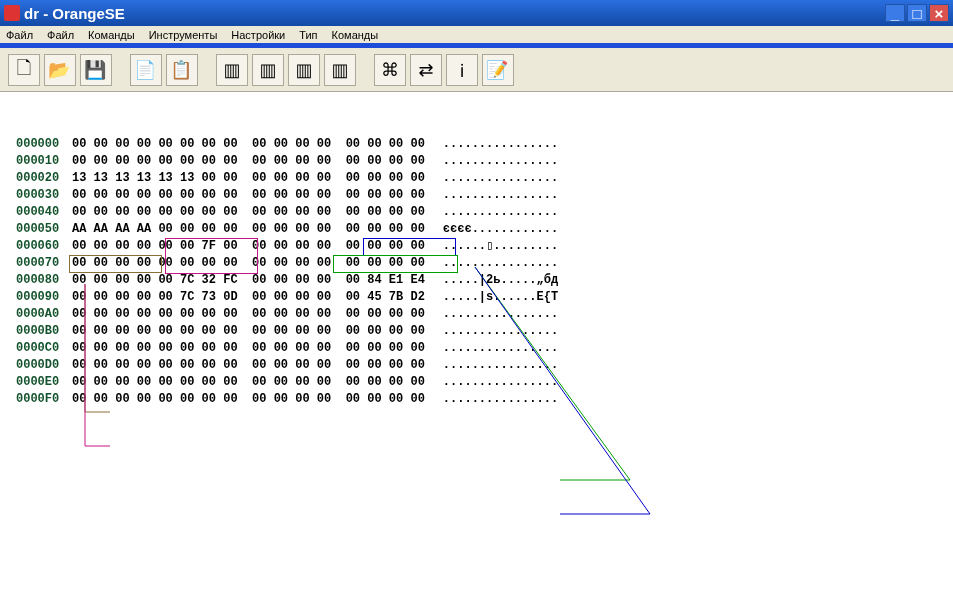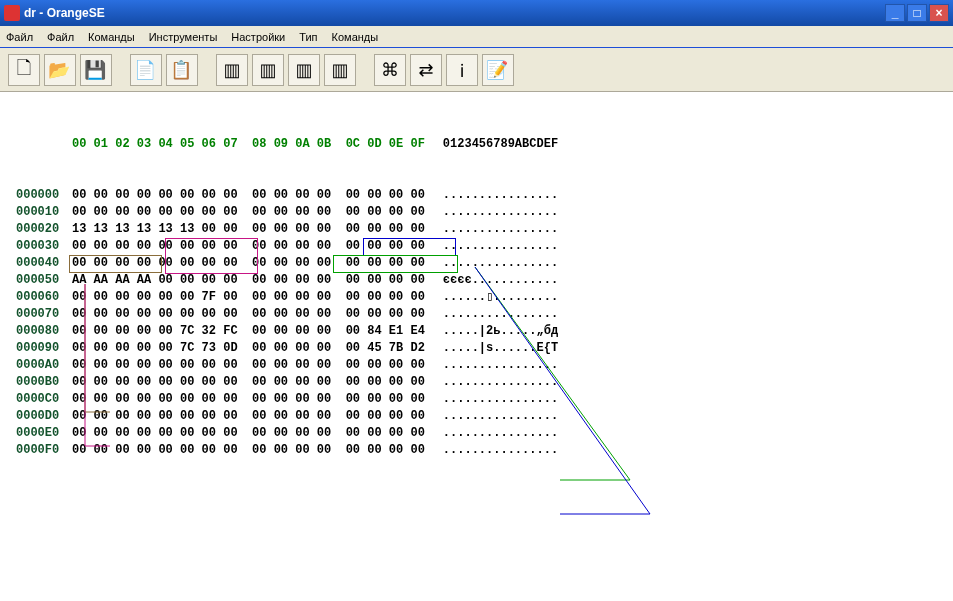--- a/index.html
+++ b/index.html
@@ -2,29 +2,29 @@
 <html><head>
 <meta charset="utf-8">
 <style>
   *       { box-sizing: border-box; }
   body    { margin:0; font-family: Tahoma, sans-serif; font-size:11px; color:#000;
             background:#fff; width:953px; }
 
   
   .titlebar { height:26px; background:linear-gradient(#2a6fe0,#1249a5);
               color:#fff; display:flex; align-items:center; padding:0 4px;
-              font-weight:bold; font-size:12px; }
+              font-weight:bold; font-size:15px; }
   .titlebar .appicon { width:16px; height:16px; margin-right:4px; background:#d33; border-radius:2px;}
   .titlebar .btns    { margin-left:auto; display:flex; gap:2px;}
   .titlebar .wbtn    { width:20px; height:18px; background:#3a7be8; border:1px solid #2255aa;
                        display:flex;align-items:center;justify-content:center;color:#fff;font-weight:bold;}
 
   
   .menubar { background:#ece9d8; height:22px; display:flex; align-items:center;
-             padding:0 6px; border-bottom:1px solid #1d4ed8;}
+             padding:0 6px; border-bottom:5px solid #1d4ed8;}
   .menubar span { margin-right:14px; cursor:default; }
 
   
   .toolbar { background:#ece9d8; height:44px; display:flex; align-items:center;
              padding:0 8px; border-bottom:1px solid #aca899; gap:4px;}
   .tbtn    { width:32px; height:32px; border:1px solid #aca899; background:#f5f3ea;
              display:flex;align-items:center;justify-content:center; font-size:18px;}
   .sep     { width:10px; }
 
   
@@ -87,21 +87,20 @@
     <div class="sep"></div>
     <div class="tbtn">⌘</div>
     <div class="tbtn">⇄</div>
     <div class="tbtn">ℹ</div>
     <div class="tbtn">📝</div>
   </div>
 
 <div style="position:relative">
 
   <div class="hexwrap" id="hexwrap">
-    <div class="hdr"><span class="off"> </span><span>00 01 02 03 04 05 06 07  08 09 0A 0B  0C 0D 0E 0F</span><span class="ascii">0123456789ABCDEF</span></div>
     <div id="hexrows"><div><span class="off">000000</span><span class="bytes">00 00 00 00 00 00 00 00  00 00 00 00  00 00 00 00</span><span class="ascii">................</span></div><div><span class="off">000010</span><span class="bytes">00 00 00 00 00 00 00 00  00 00 00 00  00 00 00 00</span><span class="ascii">................</span></div><div><span class="off">000020</span><span class="bytes">13 13 13 13 13 13 00 00  00 00 00 00  00 00 00 00</span><span class="ascii">................</span></div><div><span class="off">000030</span><span class="bytes">00 00 00 00 00 00 00 00  00 00 00 00  00 00 00 00</span><span class="ascii">................</span></div><div><span class="off">000040</span><span class="bytes">00 00 00 00 00 00 00 00  00 00 00 00  00 00 00 00</span><span class="ascii">................</span></div><div><span class="off">000050</span><span class="bytes">AA AA AA AA 00 00 00 00  00 00 00 00  00 00 00 00</span><span class="ascii">єєєє............</span></div><div><span class="off">000060</span><span class="bytes">00 00 00 00 00 00 7F 00  00 00 00 00  00 00 00 00</span><span class="ascii">......▯.........</span></div><div><span class="off">000070</span><span class="bytes">00 00 00 00 00 00 00 00  00 00 00 00  00 00 00 00</span><span class="ascii">................</span></div><div><span class="off">000080</span><span class="bytes">00 00 00 00 00 7C 32 FC  00 00 00 00  00 84 E1 E4</span><span class="ascii">.....|2ь.....„бд</span></div><div><span class="off">000090</span><span class="bytes">00 00 00 00 00 7C 73 0D  00 00 00 00  00 45 7B D2</span><span class="ascii">.....|s......E{Т</span></div><div><span class="off">0000A0</span><span class="bytes">00 00 00 00 00 00 00 00  00 00 00 00  00 00 00 00</span><span class="ascii">................</span></div><div><span class="off">0000B0</span><span class="bytes">00 00 00 00 00 00 00 00  00 00 00 00  00 00 00 00</span><span class="ascii">................</span></div><div><span class="off">0000C0</span><span class="bytes">00 00 00 00 00 00 00 00  00 00 00 00  00 00 00 00</span><span class="ascii">................</span></div><div><span class="off">0000D0</span><span class="bytes">00 00 00 00 00 00 00 00  00 00 00 00  00 00 00 00</span><span class="ascii">................</span></div><div><span class="off">0000E0</span><span class="bytes">00 00 00 00 00 00 00 00  00 00 00 00  00 00 00 00</span><span class="ascii">................</span></div><div><span class="off">0000F0</span><span class="bytes">00 00 00 00 00 00 00 00  00 00 00 00  00 00 00 00</span><span class="ascii">................</span></div></div>
 
     
     <div class="ov brown" style="left:69px;  top:163px; width:93px;  height:18px;"></div>
     <div class="ov magenta" style="left:165px; top:146px; width:93px;  height:36px;"></div>
     <div class="ov blue" style="left:363px; top:146px; width:93px;  height:18px;"></div>
     <div class="ov green" style="left:333px; top:163px; width:125px; height:18px;"></div>
   </div>
 
   <div class="annot">

